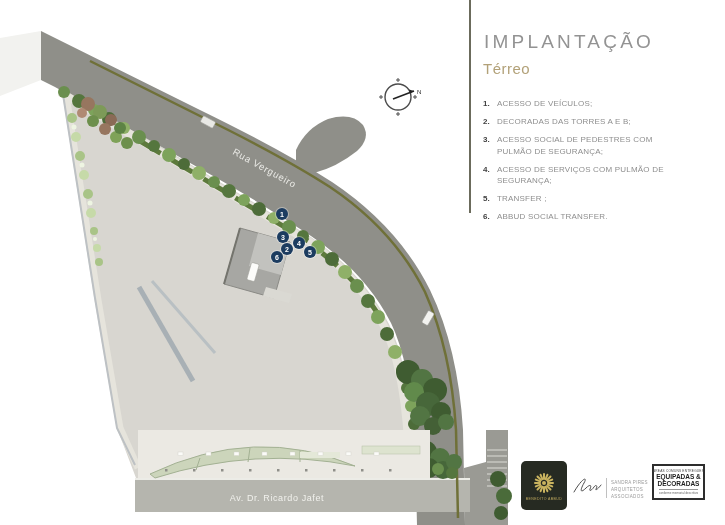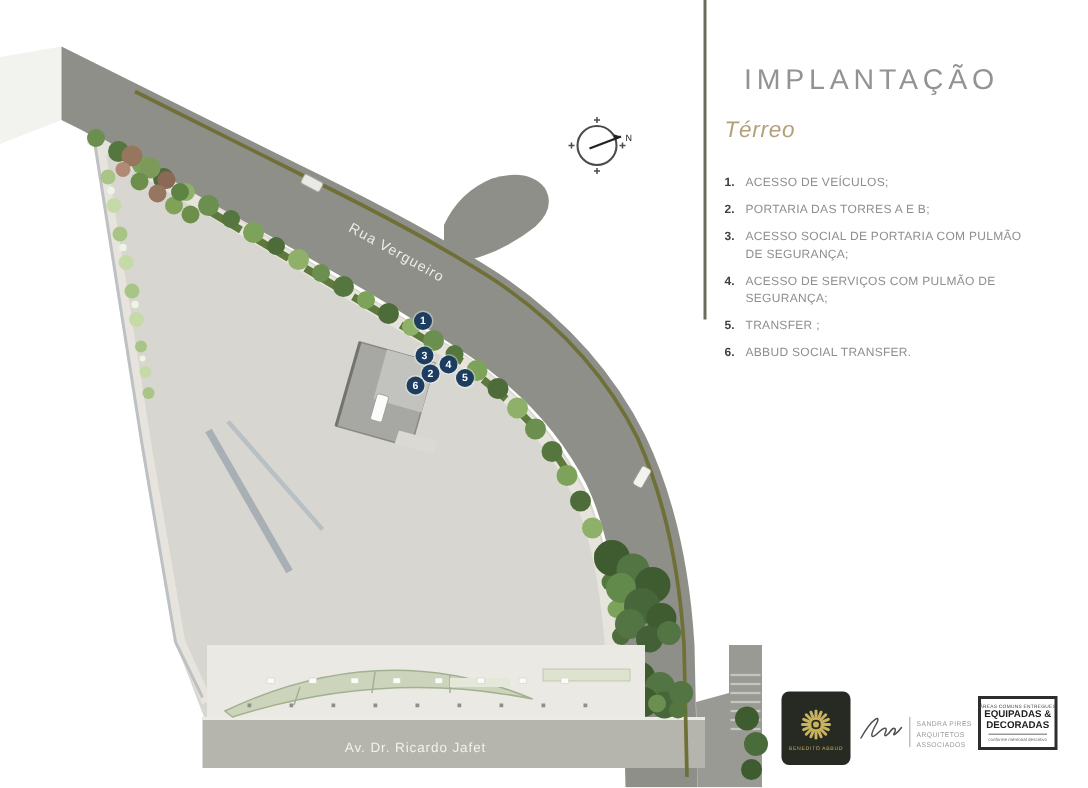--- a/index.html
+++ b/index.html
@@ -11,22 +11,22 @@
   
   .marker{
     position:absolute;width:12px;height:12px;border-radius:50%;
     background:#1c3c60;color:#ffffff;font-size:7px;font-weight:bold;
     display:flex;align-items:center;justify-content:center;
     box-shadow:0 0 0 1px rgba(255,255,255,.35);
   }
   
   .divider{position:absolute;left:469px;top:0;width:2px;height:213px;background:#6b6b5c;}
   .panel{position:absolute;left:483px;top:30px;width:228px;}
-  .title{font-size:19px;letter-spacing:3.2px;color:#939393;font-weight:400;margin:13px;}
-  .subtitle{font-size:15px;color:#b2a178;margin:7px 0 0 0;letter-spacing:.5px;font-style:italic;}
+  .title{font-size:19px;letter-spacing:3.2px;color:#939393;font-weight:400;margin:1px;}
+  .subtitle{font-size:15px;color:#b2a178;margin:7px 0 0 0;letter-spacing:.5px;}
   .legend{margin-top:21px;width:200px;}
   .legend-item{display:flex;margin-bottom:7px;}
   .legend-num{font-weight:bold;color:#3f3f3f;font-size:8px;width:14px;flex:none;line-height:1.4;}
   .legend-text{font-size:8px;color:#8e8e8e;letter-spacing:.2px;line-height:1.4;}
   
   .logo-benedito{
     position:absolute;left:521px;top:461px;width:46px;height:49px;background:#262a22;
     border-radius:5px;display:flex;flex-direction:column;align-items:center;justify-content:center;
   }
   .benedito-name{font-size:3.5px;color:#bfa95e;letter-spacing:.4px;margin-top:2px;white-space:nowrap;}
@@ -248,25 +248,25 @@
     <h1 class="title">IMPLANTAÇÃO</h1>
     <div class="subtitle">Térreo</div>
 
     <div class="legend">
       <div class="legend-item">
         <span class="legend-num">1.</span>
         <span class="legend-text">ACESSO DE VEÍCULOS;</span>
       </div>
       <div class="legend-item">
         <span class="legend-num">2.</span>
-        <span class="legend-text">PORTARIA DAS TORRES A E B;</span>
+        <span class="legend-text">DECORADAS DAS TORRES A E B;</span>
       </div>
       <div class="legend-item">
         <span class="legend-num">3.</span>
-        <span class="legend-text">ACESSO SOCIAL DE PORTARIA COM PULMÃO DE SEGURANÇA;</span>
+        <span class="legend-text">ACESSO SOCIAL DE PEDESTRES COM PULMÃO DE SEGURANÇA;</span>
       </div>
       <div class="legend-item">
         <span class="legend-num">4.</span>
         <span class="legend-text">ACESSO DE SERVIÇOS COM PULMÃO DE SEGURANÇA;</span>
       </div>
       <div class="legend-item">
         <span class="legend-num">5.</span>
         <span class="legend-text">TRANSFER ;</span>
       </div>
       <div class="legend-item">

